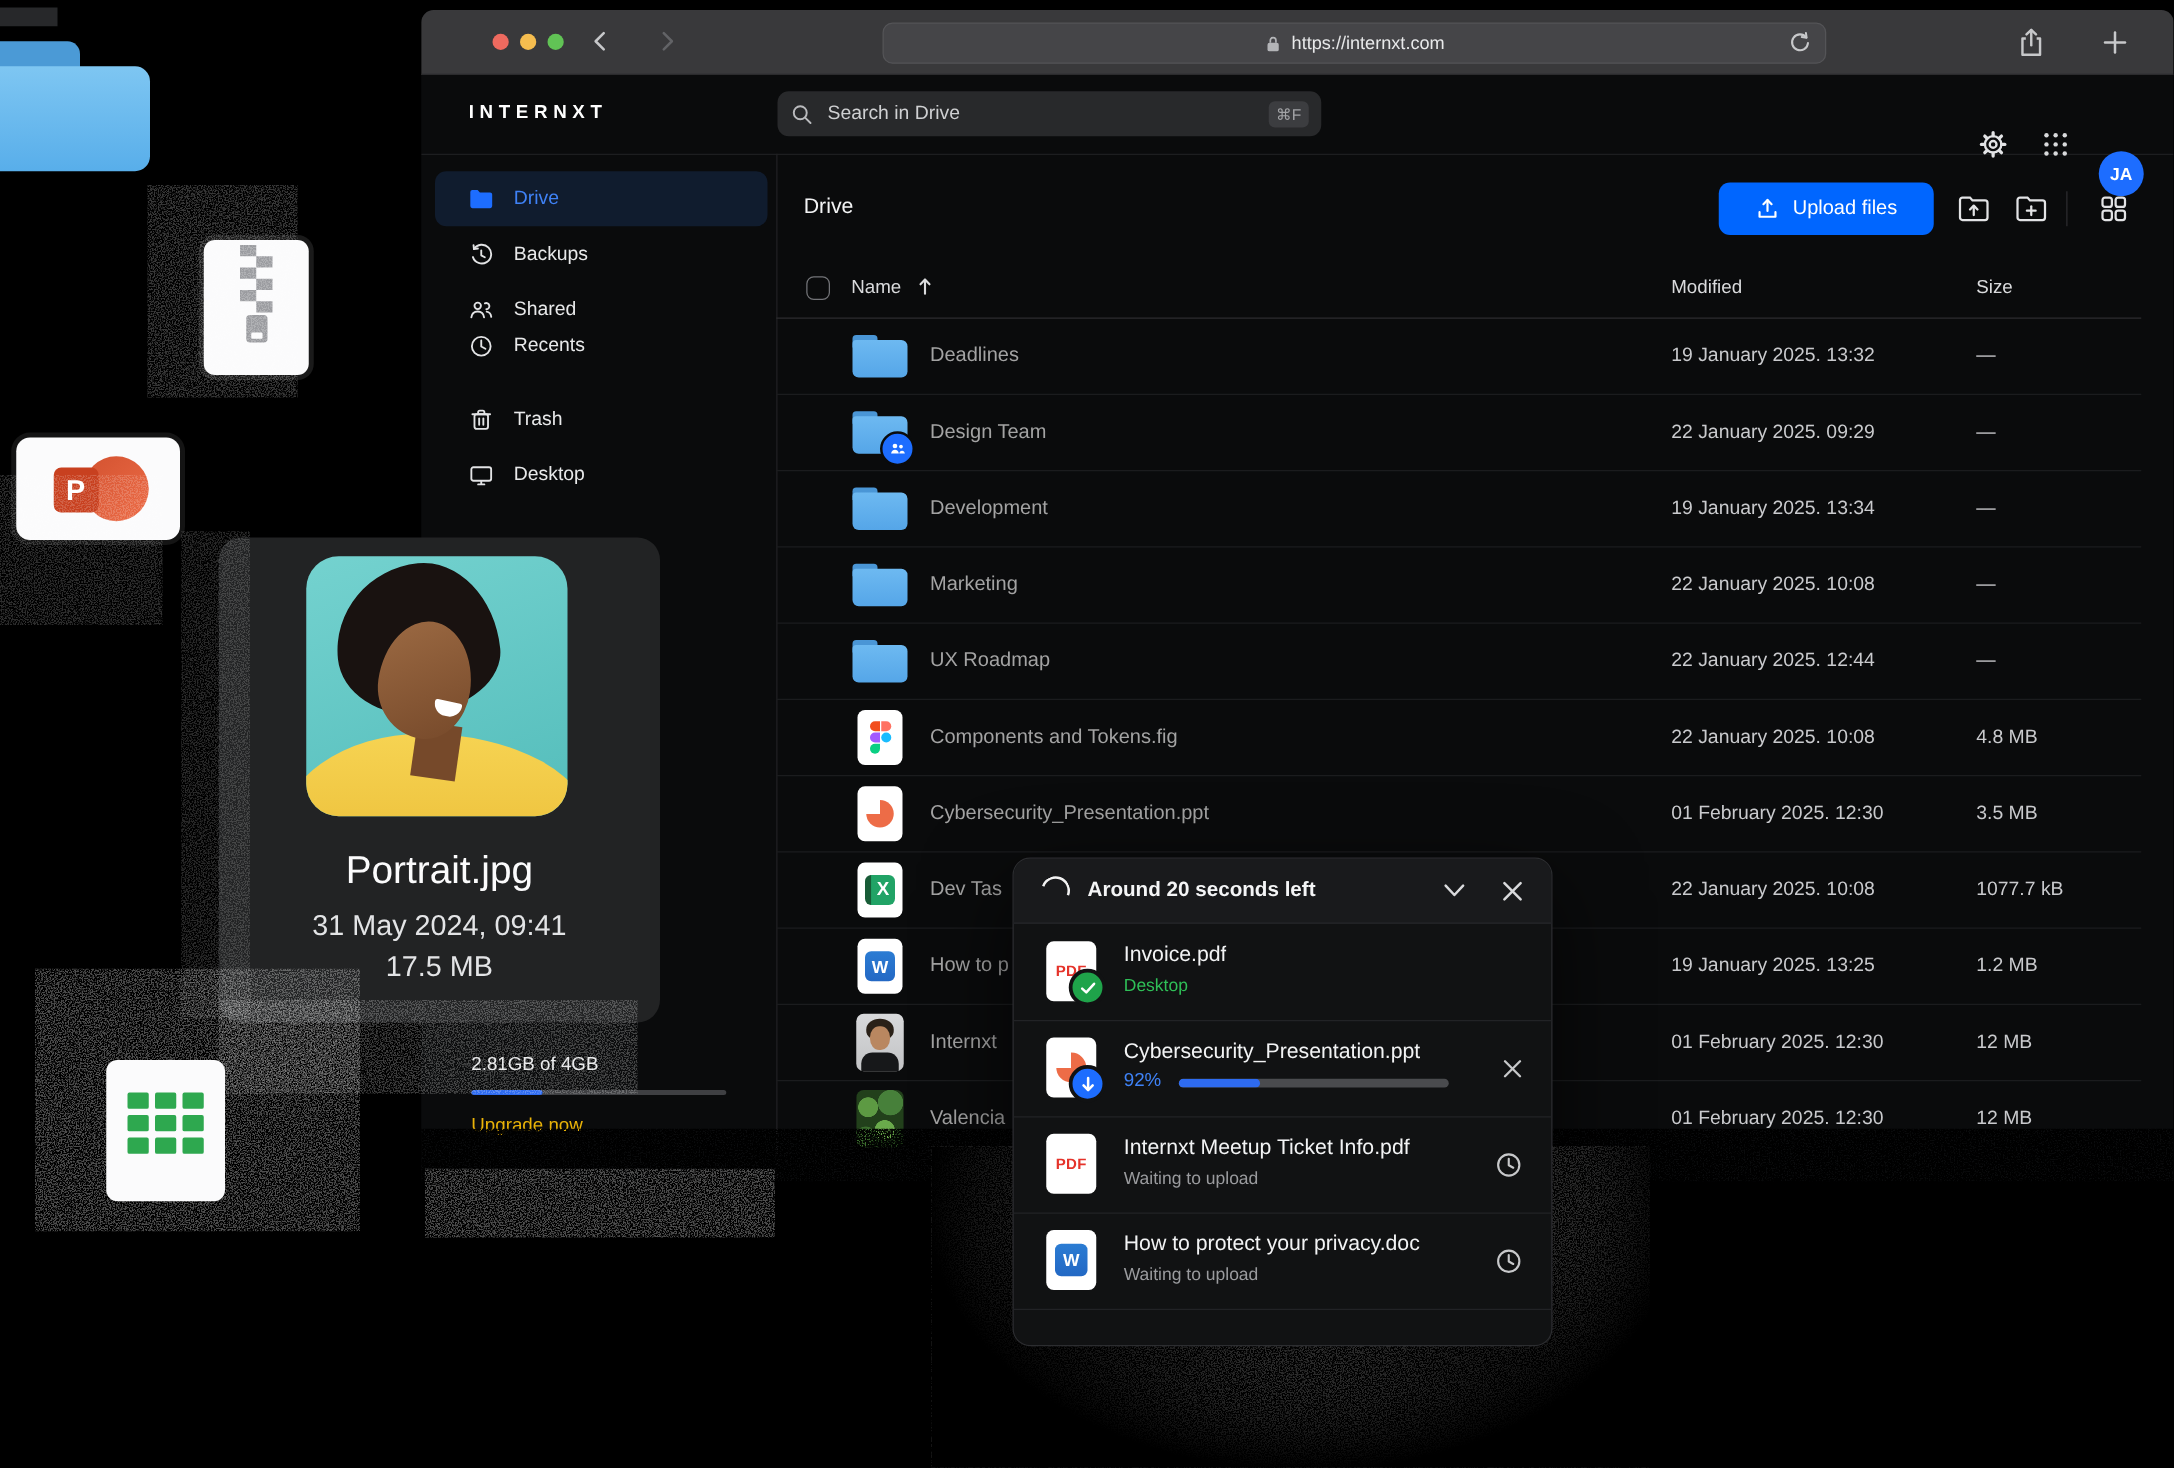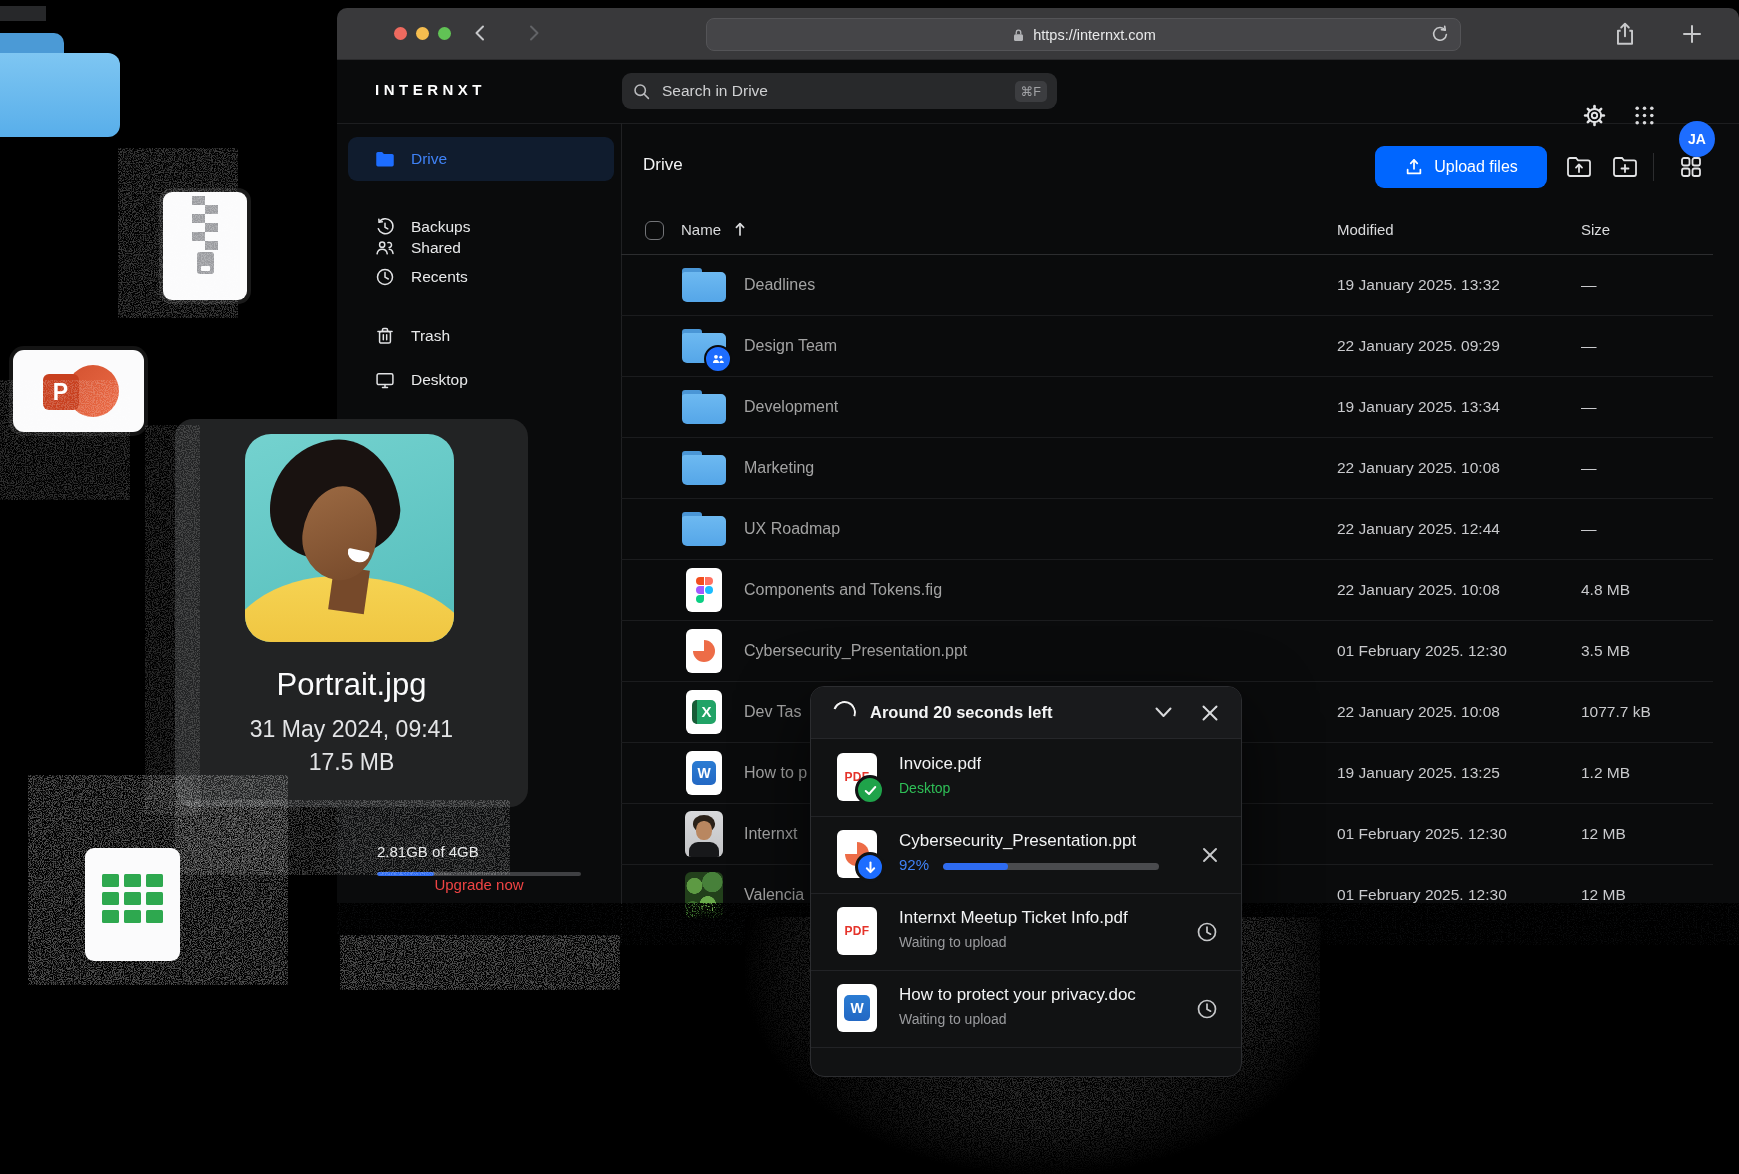--- a/index.html
+++ b/index.html
@@ -27,21 +27,21 @@
   
   #sidebar{left:0;top:115px;width:284px;bottom:0;border-right:1px solid #202123;}
   .navitem{left:11px;width:266px;height:44px;border-radius:9px;display:flex;align-items:center;gap:16px;padding-left:27px;box-sizing:border-box;
            color:#e8e9ea;font-size:15.5px;}
   .navitem.active{background:#101c2e;color:#3f82f6;}
   .navicon{width:20px;height:20px;flex:0 0 20px;}
   #storage{left:40px;top:720px;width:204px;}
   #storage .usage{font-size:15px;color:#e8e9ea;}
   #storage .track{margin-top:12px;height:4px;border-radius:2px;background:#3f4043;overflow:hidden;}
   #storage .fill{height:100%;background:#2e6bf0;border-radius:2px;}
-  #upgrade{font-size:15px;color:#ef4444;text-align:center;}
+  #upgrade{margin-top:16px;font-size:15px;color:#eab308;}
   
   #main{left:284px;top:115px;right:0;bottom:0;}
   #toolbar{left:0;top:0;width:100%;height:85px;}
   #pagetitle{left:22px;top:32px;font-size:17px;color:#f2f3f4;}
   #uploadbtn{left:754px;top:23px;width:172px;height:42px;background:#0066ff;border-radius:9px;display:flex;align-items:center;justify-content:center;gap:10px;
              color:#fff;font-size:16px;}
   .toolicon{top:26px;width:36px;height:36px;display:flex;align-items:center;justify-content:center;border-radius:8px;}
   #tooldivider{left:1032px;top:30px;width:1px;height:28px;background:#2c2d2f;}
   
   #thead{left:0;top:85px;width:1092px;height:46px;border-bottom:1px solid #2c2d2f;color:#dadbdd;font-size:15px;}
@@ -93,21 +93,21 @@
   #deco-zip .pull{position:absolute;left:34px;top:60px;width:17px;height:22px;background:#9b9ca0;border-radius:3px;}
   #deco-zip .hole{position:absolute;left:38px;top:74px;width:9px;height:5px;background:#fbfbfc;border-radius:1px;}
   #deco-ppt{left:13px;top:350px;width:131px;height:82px;background:#fbfbfc;border-radius:11px;z-index:2;display:flex;align-items:center;justify-content:center;box-shadow:0 0 0 4px rgba(255,255,255,.08);}
   #deco-ppt .logo{position:relative;width:72px;height:56px;}
   #deco-ppt .circ{position:absolute;left:24px;top:2px;width:52px;height:52px;border-radius:50%;background:linear-gradient(135deg,#d35230,#ed6c47);}
   #deco-ppt .sq{position:absolute;left:0;top:11px;width:36px;height:36px;background:#c8401f;border-radius:6px;color:#fff;font-weight:700;font-size:23px;display:flex;align-items:center;justify-content:center;}
   #deco-sheet{left:85px;top:848px;width:95px;height:113px;background:#fbfbfc;border-radius:9px;z-index:7;display:flex;align-items:center;justify-content:center;}
   #deco-sheet .grid{display:grid;grid-template-columns:repeat(3,17px);grid-auto-rows:13px;gap:5px;margin-top:-12px;}
   #deco-sheet .grid i{background:#2ea84f;border-radius:1.5px;}
   
-  #card{left:175px;top:419px;width:353px;height:388px;background:#222324;border-radius:18px;z-index:5;text-align:center;}
+  #card{left:175px;top:430px;width:353px;height:388px;background:#222324;border-radius:18px;z-index:5;text-align:center;}
   #photo{position:absolute;left:70px;top:15px;width:209px;height:208px;border-radius:26px;overflow:hidden;background:linear-gradient(160deg,#74d2cf,#54bdbb);}
   #photo .hair{position:absolute;left:24px;top:6px;width:130px;height:120px;background:#191210;border-radius:55% 45% 52% 48%/58% 62% 38% 42%;transform:rotate(-6deg);}
   #photo .face{position:absolute;left:58px;top:52px;width:74px;height:94px;background:linear-gradient(150deg,#9c6a43,#76492a);border-radius:50% 50% 46% 54%/55% 55% 45% 45%;transform:rotate(8deg);}
   #photo .smile{position:absolute;left:102px;top:116px;width:22px;height:12px;background:#fff;border-radius:2px 2px 10px 10px;transform:rotate(12deg);}
   #photo .neck{position:absolute;left:86px;top:134px;width:36px;height:44px;background:#76492a;transform:rotate(8deg);}
   #photo .shirt{position:absolute;left:-22px;bottom:-16px;width:250px;height:82px;background:linear-gradient(180deg,#f6d352,#eec33e);border-radius:46% 54% 0 0/100% 92% 0 0;}
   #card .fname{margin-top:248px;font-size:31px;color:#fbfbfc;}
   #card .fdate{margin-top:13px;font-size:23px;color:#e3e4e6;}
   #card .fsize{margin-top:6px;font-size:23px;color:#e3e4e6;}
   
@@ -256,21 +256,21 @@
       <div class="abs" id="avatar">JA</div>
     </div>
 
     <div class="abs" id="sidebar">
       <div class="abs navitem active" style="top:14px;">
         <svg class="navicon" viewBox="0 0 24 22">
           <path d="M1.5 4.5a2 2 0 0 1 2-2h5l2.2 2.4h9.8a2 2 0 0 1 2 2V18a2 2 0 0 1-2 2h-17a2 2 0 0 1-2-2z" fill="#1d6dff"></path>
         </svg>
         <span>Drive</span>
       </div>
-      <div class="abs navitem" style="top:59px;margin-top:23px;">
+      <div class="abs navitem" style="top:59px;">
         <svg class="navicon" viewBox="0 0 24 24">
           <path d="M5 6.2 A9 9 0 1 1 4 14" fill="none" stroke="#e2e3e5" stroke-width="1.8" stroke-linecap="round"></path>
           <polyline points="4.6,2.6 5,6.4 8.8,5.8" fill="none" stroke="#e2e3e5" stroke-width="1.8" stroke-linecap="round" stroke-linejoin="round"></polyline>
           <polyline points="12,7.5 12,12.3 15.4,14.2" fill="none" stroke="#e2e3e5" stroke-width="1.8" stroke-linecap="round" stroke-linejoin="round"></polyline>
         </svg>
         <span>Backups</span>
       </div>
       <div class="abs navitem" style="top:103px;">
         <svg class="navicon" viewBox="0 0 24 24">
           <circle cx="8.6" cy="8" r="3.1" fill="none" stroke="#e2e3e5" stroke-width="1.8"></circle>

